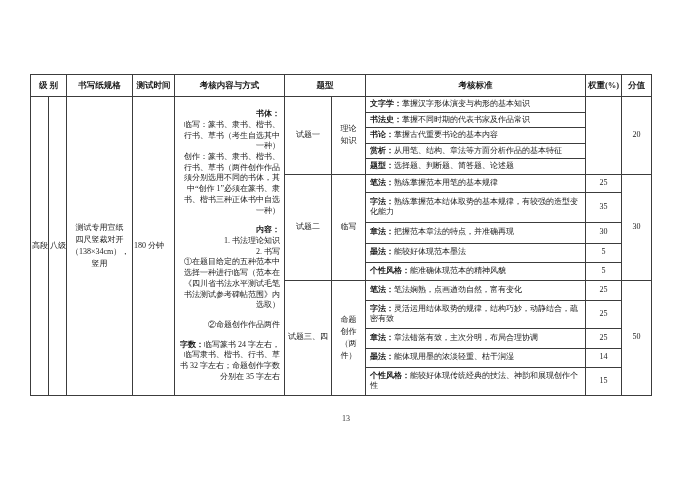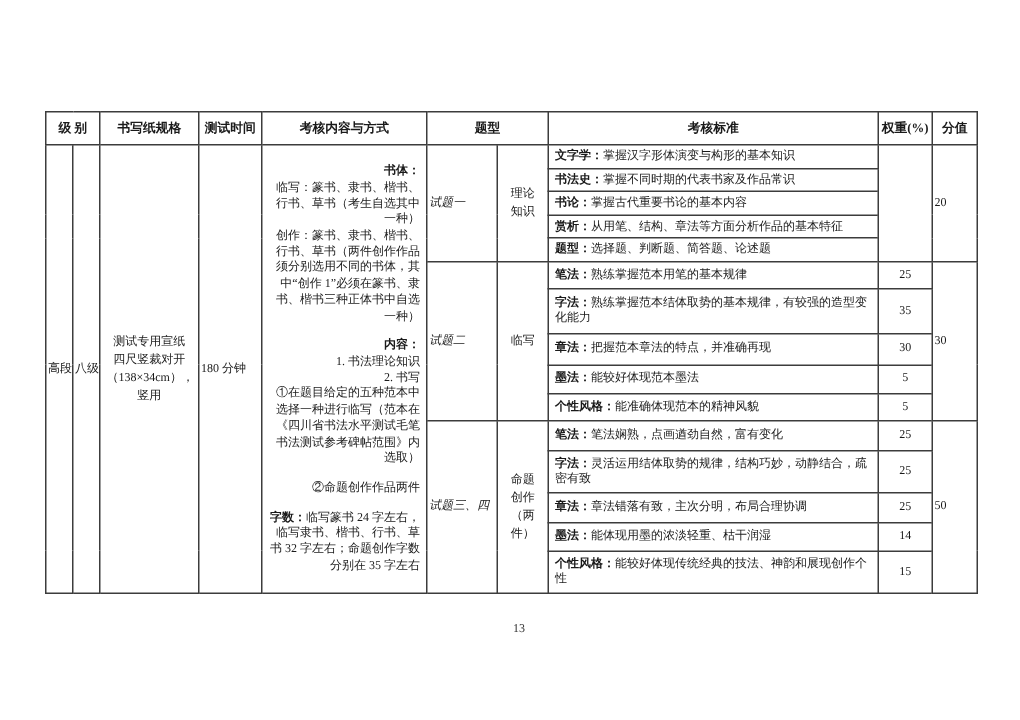--- a/index.html
+++ b/index.html
@@ -33,25 +33,25 @@
     padding: 2px 1px;
     height: 22px;
   }
   .c-level { text-align: right; line-height: 24px; padding: 0; }
   .c-paper { padding: 2px 4px; text-align: center; }
   .c-paper div { line-height: 1.5; }
   .c-time { padding: 1px; }
   .c-content { vertical-align: top; padding: 3px 4px; text-align: right; }
   .c-content div { line-height: 1.34; }
   .gap { height: 9px; }
-  .c-q { padding: 1px; font-style: italic; }
+  .c-q { text-align: center; padding: 1px; }
   .c-cat { text-align: center; padding: 2px 7px; line-height: 1.5; }
   .c-std { text-align: left; padding: 2px 4px; }
   .c-w { text-align: center; padding: 1px; }
-  .c-s { text-align: left; padding: 1px; }
+  .c-s { text-align: center; padding: 1px; }
   .bold { font-weight: bold; }
 
   .page-number {
     position: absolute; left: 6px; top: 414px;
     width: 100%; text-align: center;
     font-size: 8px; color: #333;
   }
 </style>
 </head>
 <body>

